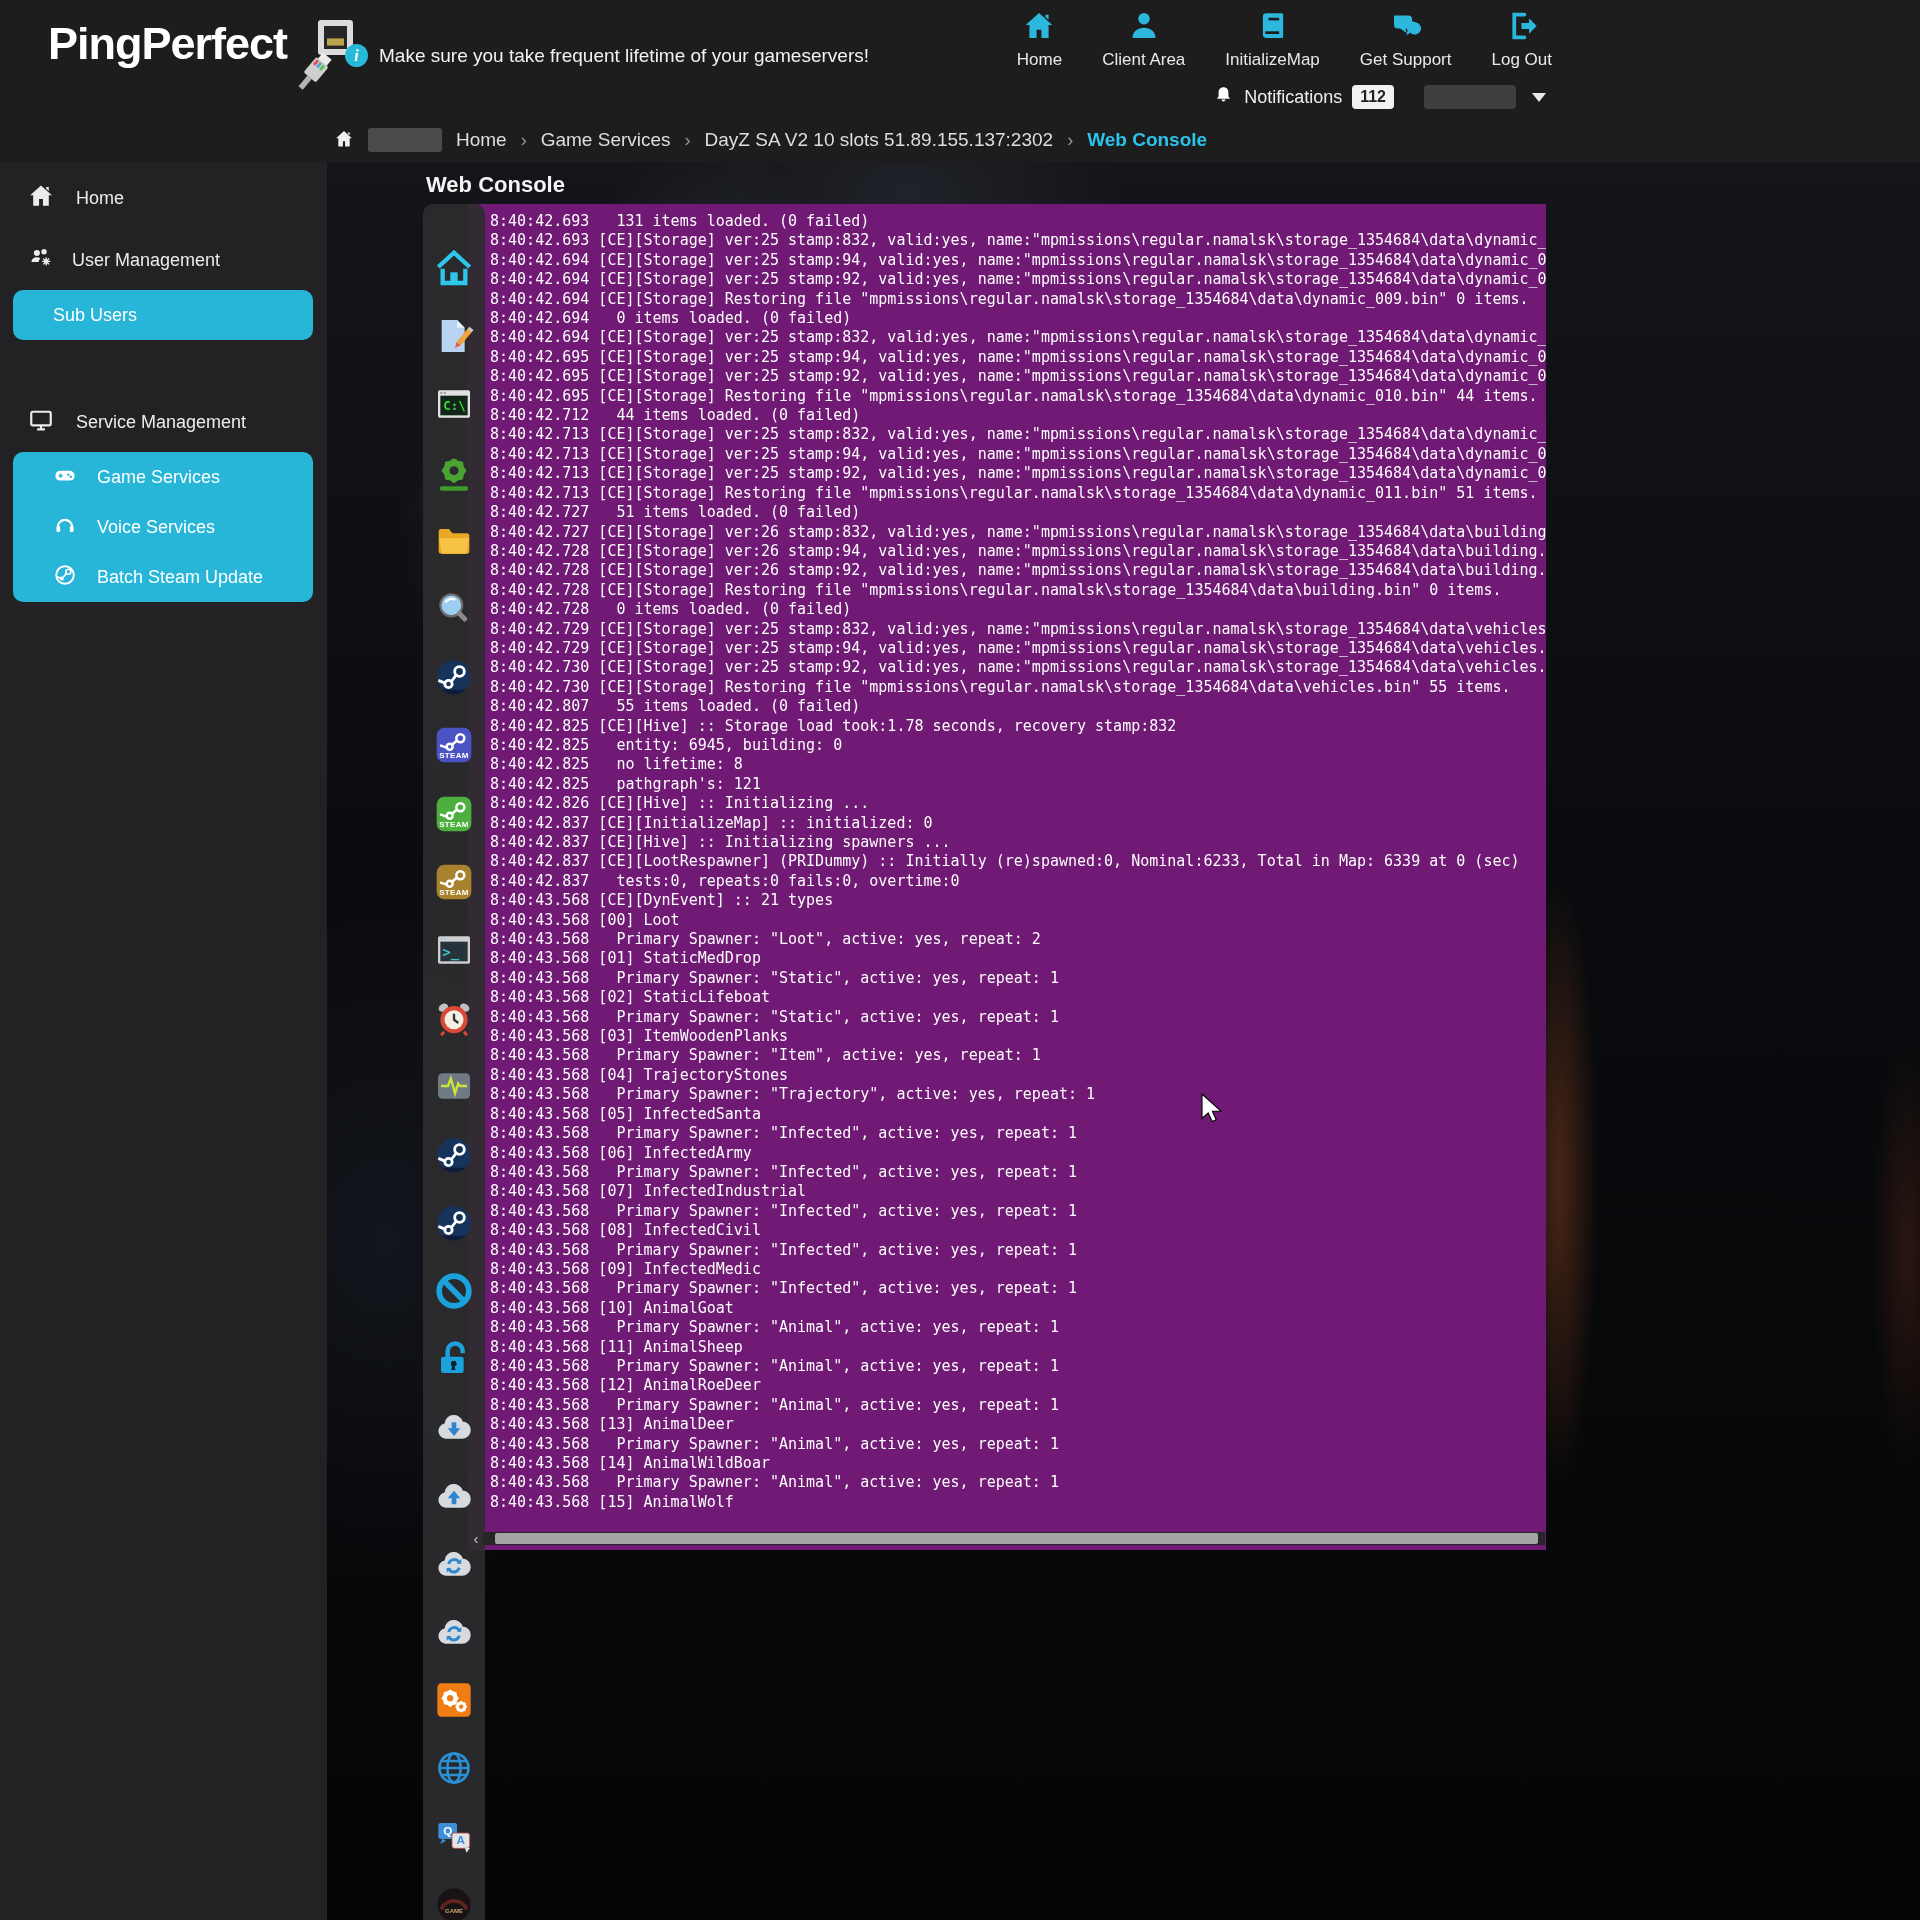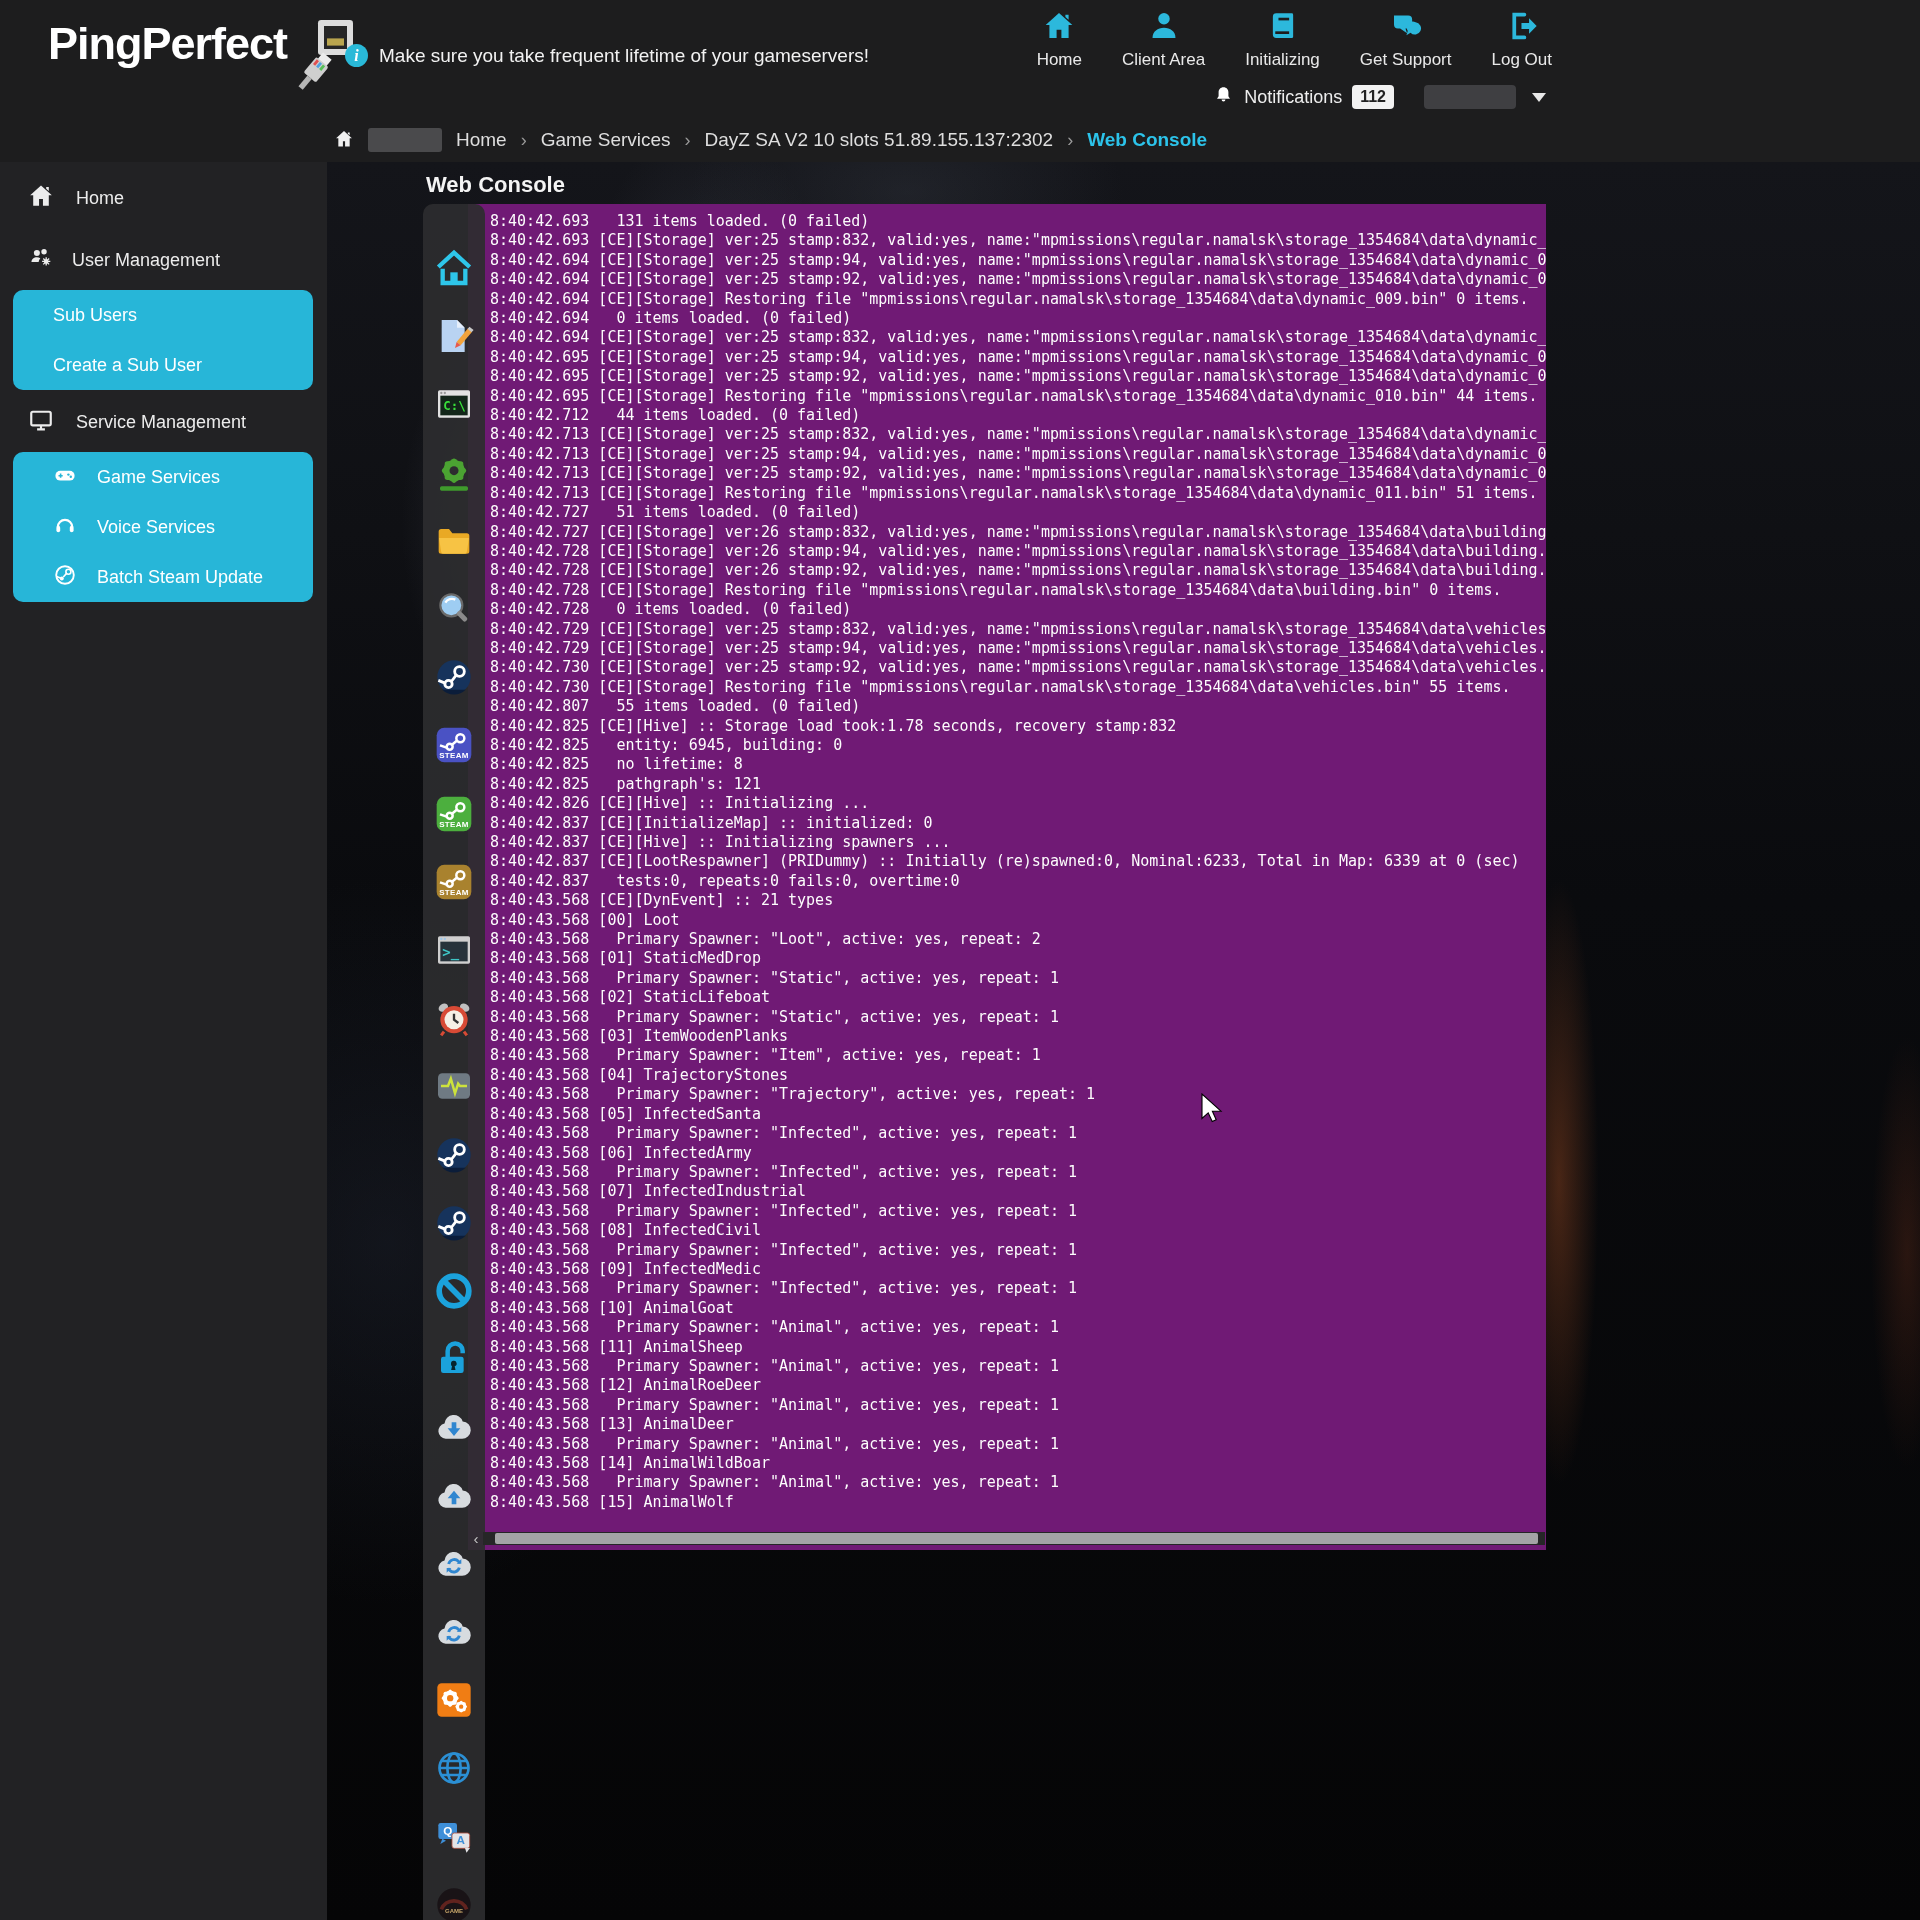--- a/index.html
+++ b/index.html
@@ -116,21 +116,21 @@
             <path fill="#2cb8dc" d="M3.4 21c0-4.8 3.9-7.6 8.6-7.6s8.6 2.8 8.6 7.6z"></path>
           </svg></span>
     <span class="nav-label">Client Area</span>
       </div>
       <div class="nav-item">
         <span><svg viewBox="0 0 24 24">
             <path fill="#2cb8dc" d="M7 2.5h11.6a1 1 0 011 1V20a1 1 0 01-1 1H7a2.6 2.6 0 01-2.6-2.6V5.1A2.6 2.6 0 017 2.5z"></path>
             <rect x="8.6" y="5.8" width="8" height="2" fill="#1d1d1e"></rect>
             <rect x="6.2" y="16" width="10.4" height="2" fill="#1d1d1e"></rect>
           </svg></span>
-    <span class="nav-label">Initializing</span>
+    <span class="nav-label">InitializeMap</span>
       </div>
       <div class="nav-item">
         <span><svg viewBox="0 0 24 24">
             <path fill="#2cb8dc" d="M3 4.2h10.6a3 3 0 013 3v3.6a3 3 0 01-3 3h-2l1.2 3.6-5.2-3.6H6a3 3 0 01-3-3V7.2z"></path>
             <path fill="#2cb8dc" d="M19.2 9.2a4.6 4.6 0 11-3.8 7.8l-3.1 2 1-3.3a4.6 4.6 0 015.9-6.5z"></path>
           </svg></span>
     <span class="nav-label">Get Support</span>
       </div>
       <div class="nav-item">
         <span><svg viewBox="0 0 24 24">
@@ -188,23 +188,20 @@
             </g>
             <g stroke="#ececec" stroke-width="1.2">
               <path d="M16.8 11.4v7.6M13 15.2h7.6M14.1 12.5l5.4 5.4M19.5 12.5l-5.4 5.4"></path>
             </g>
           </svg></span>
       <span>User Management</span>
       </div>
       <div class="side-panel" style="top: 290px;">
         <div class="panel-item">
           <span>Sub Users</span>
-        </div>
-        <div class="panel-item">
-          <span>Create a Sub User</span>
         </div>
       </div>
       <div class="side-item" style="top: 400px;">
         <span><svg viewBox="0 0 24 24">
             <rect x="3" y="4.4" width="18" height="12.6" rx="1.5" fill="none" stroke="#ececec" stroke-width="2"></rect>
             <path d="M8.4 20.6h7.2M12 17v3.6" stroke="#ececec" stroke-width="2"></path>
           </svg></span>
       <span>Service Management</span>
       </div>
       <div class="side-panel" style="top: 452px;">

